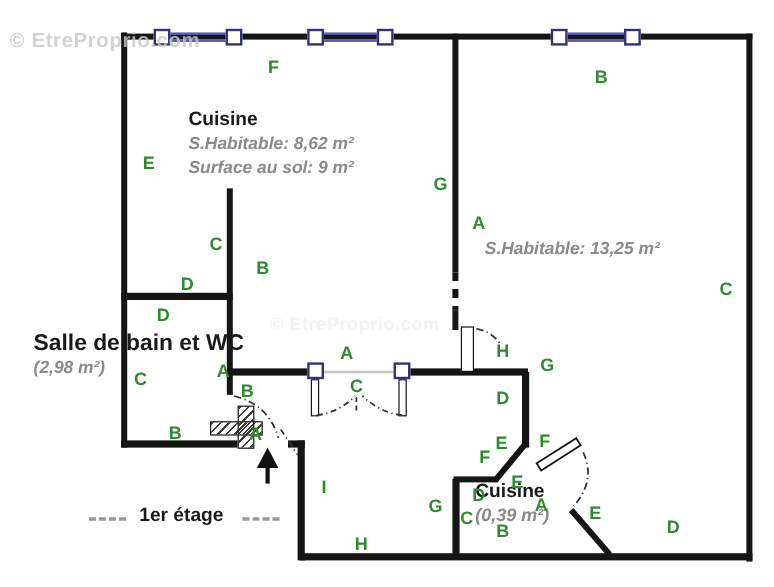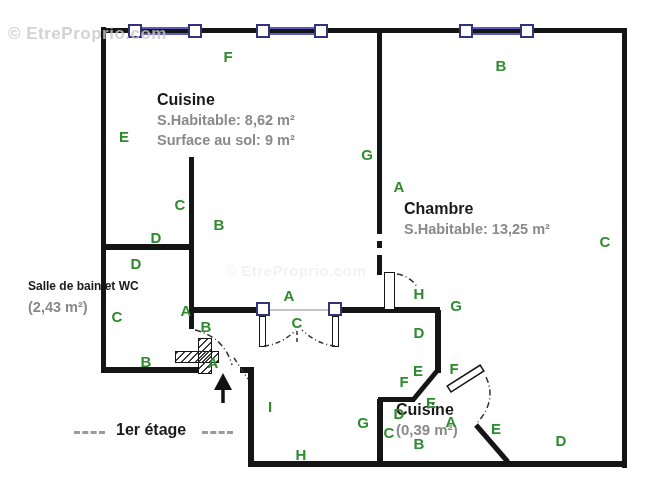--- a/index.html
+++ b/index.html
@@ -14,21 +14,21 @@
         background:repeating-linear-gradient(180deg,var(--wall) 0 7px,transparent 7px 14px);}
   .jamb{position:absolute;width:14px;height:14px;background:#fff;border:2px solid #33337a;box-sizing:border-box;}
   .win-line{position:absolute;height:8px;box-sizing:border-box;
         border-top:2px solid var(--window-blue);border-bottom:2px solid var(--window-blue);}
   .leaf{position:absolute;background:#fff;border:1.5px solid var(--wall);box-sizing:border-box;}
   .threshold{position:absolute;height:2px;background:#c4c4c4;}
   .hatch{position:absolute;border:1.5px solid var(--wall);box-sizing:border-box;
         background:repeating-linear-gradient(135deg,#3a3a3a 0 1.5px,transparent 1.5px 5px);}
   .room-label{position:absolute;white-space:nowrap;}
   .room-name{font-size:16px;font-weight:bold;color:var(--room-name);line-height:21px;}
-  .room-sub{font-size:14.5px;font-weight:bold;color:var(--room-sub);line-height:20px;}
+  .room-sub{font-size:14.5px;font-weight:bold;color:var(--room-sub);line-height:20px;font-style:italic;}
   .marker{position:absolute;transform:translate(-50%,-50%);font-size:15px;font-weight:bold;
         color:var(--marker-green);}
   .wm{position:absolute;font-size:17px;font-weight:bold;color:var(--watermark);
         letter-spacing:.5px;white-space:nowrap;}
   .floor{position:absolute;font-size:16px;font-weight:bold;color:var(--floor-text);white-space:nowrap;text-align:right;}
   .floor-dash{position:absolute;width:31px;height:0;border-top:3px dashed #9a9a9a;}
   svg.overlay{position:absolute;left:0;top:0;pointer-events:none;}
 </style>
 </head>
 <body>
@@ -96,26 +96,25 @@
       <polygon points="223,373 214,390 232,390" fill="#111"></polygon>
     </g>
   </svg>
 
   <div class="room-label" style="left:157px;top:89px">
     <div class="room-name">Cuisine</div>
     <div class="room-sub">S.Habitable: 8,62 m²</div>
     <div class="room-sub">Surface au sol: 9 m²</div>
   </div>
   <div class="room-label" style="left:404px;top:198px">
-    <div class="room-name">Chambre</div>
     <div class="room-sub">S.Habitable: 13,25 m²</div>
   </div>
   <div class="room-label" style="left:28px;top:276px">
-    <div class="room-name" style="font-size:12px">Salle de bain et WC</div>
-    <div class="room-sub">(2,43 m²)</div>
+    <div class="room-name" style="font-size:19px">Salle de bain et WC</div>
+    <div class="room-sub">(2,98 m²)</div>
   </div>
   <div class="room-label" style="left:396px;top:399px">
     <div class="room-name">Cuisine</div>
     <div class="room-sub" style="font-size:15px">(0,39 m²)</div>
   </div>
 
   <div class="floor-dash" style="left:74px;top:431px"></div>
   <div class="floor" style="left:116px;top:421px">1er étage</div>
   <div class="floor-dash" style="left:202px;top:431px"></div>
 

